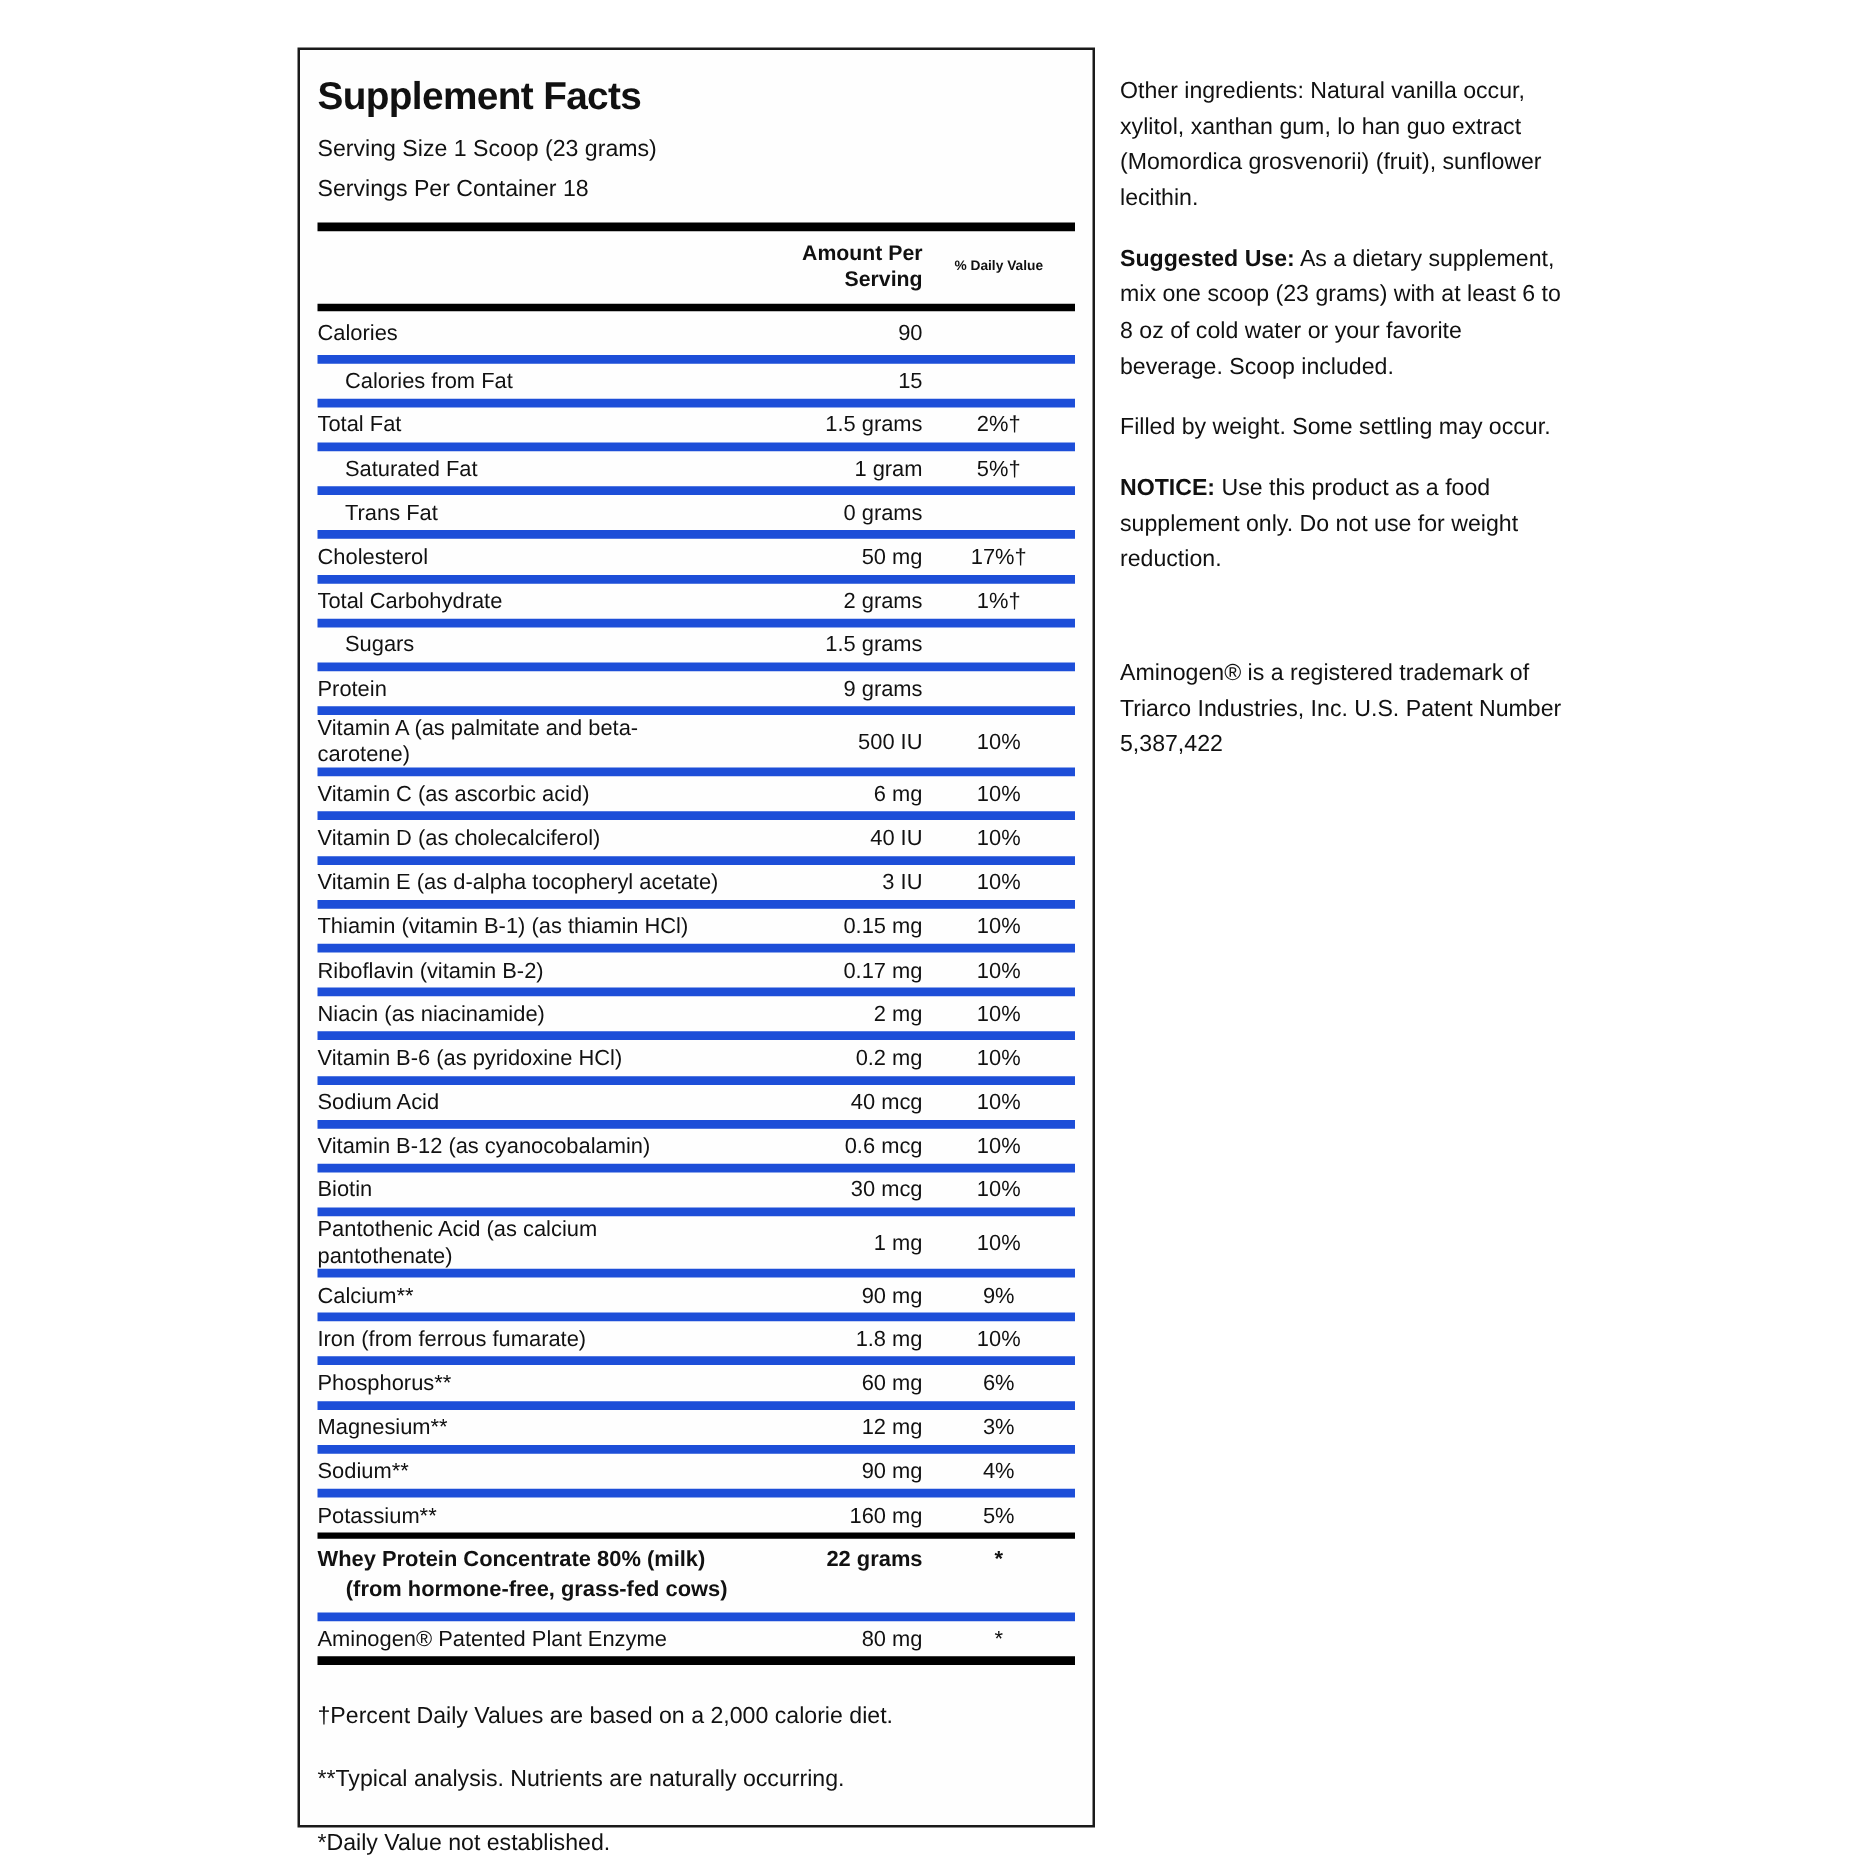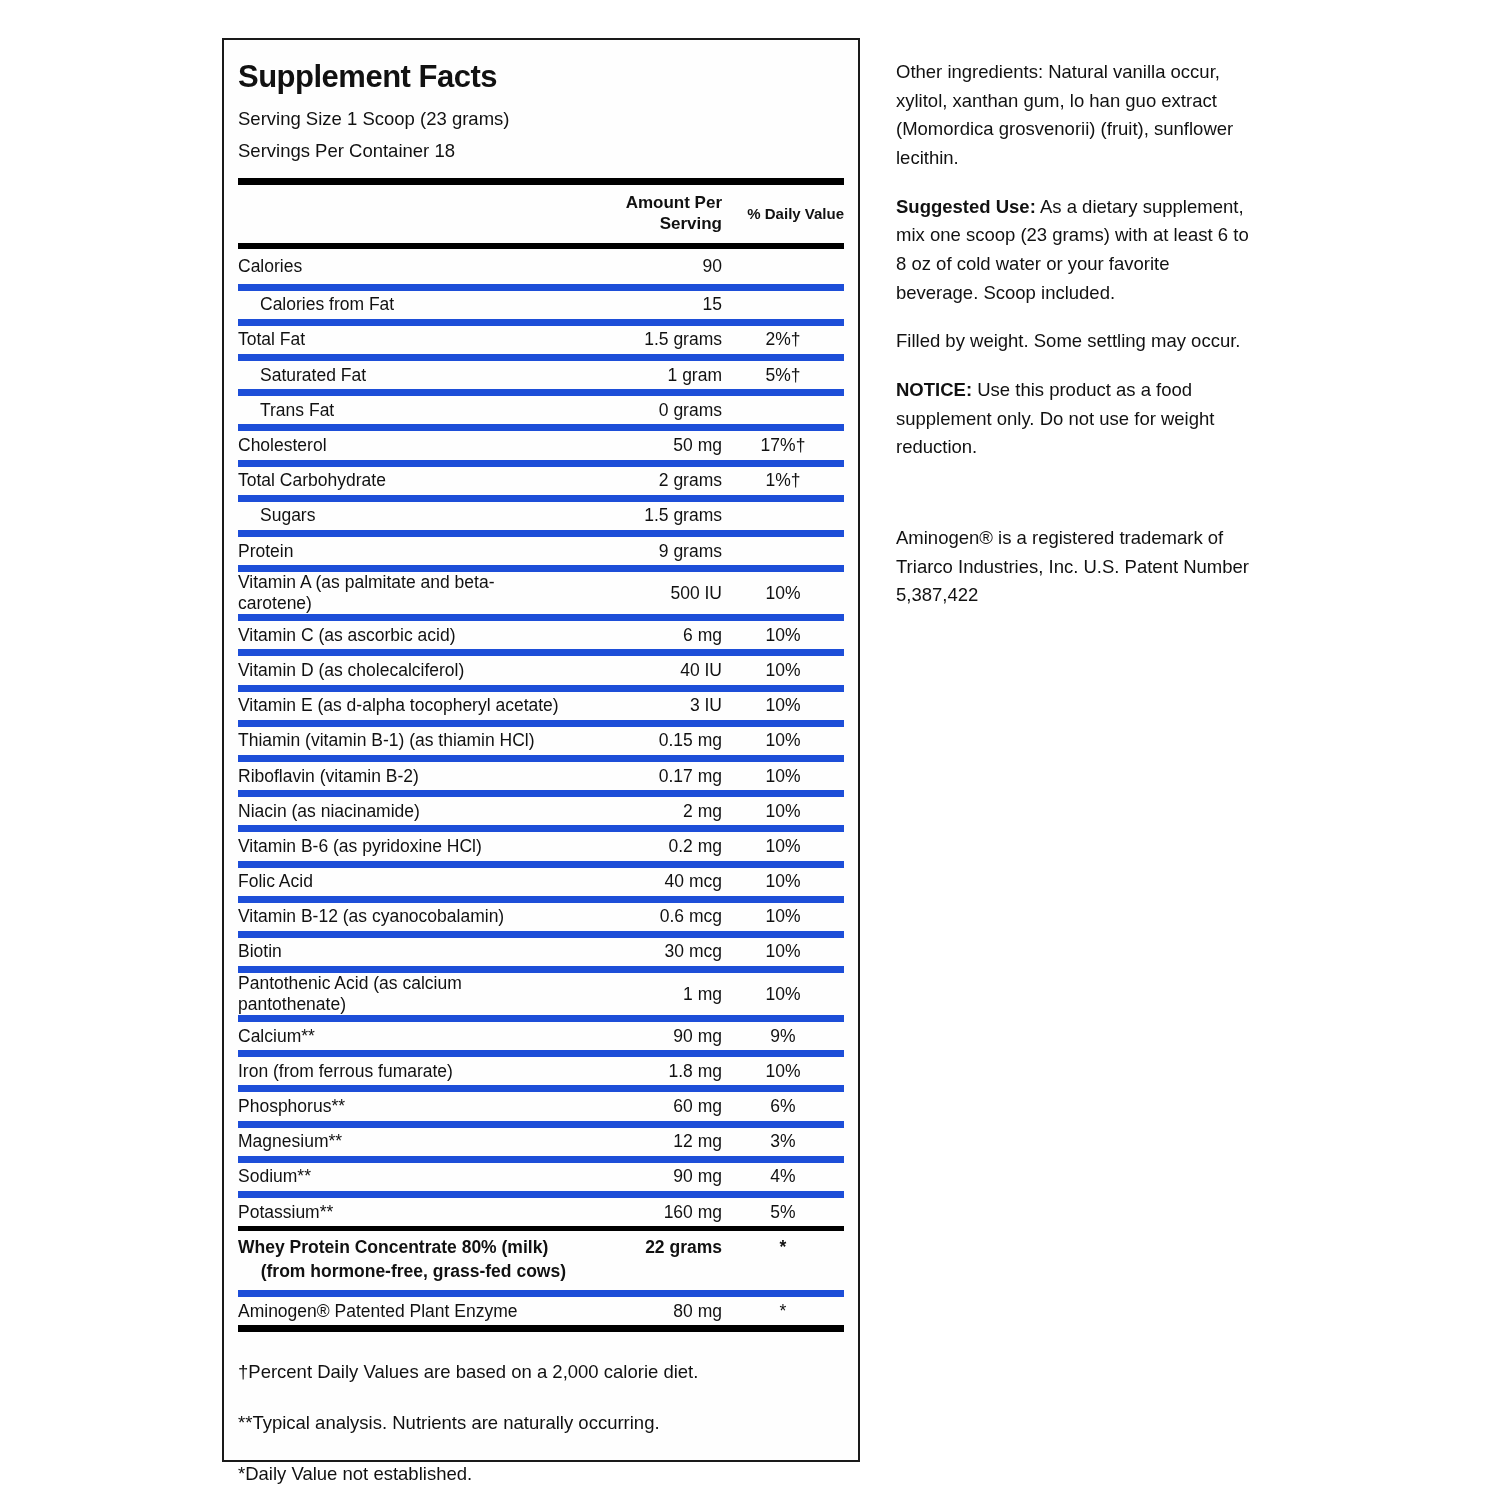--- a/index.html
+++ b/index.html
@@ -1,34 +1,34 @@
 <!DOCTYPE html>
 <html><head>
 <meta charset="utf-8">
 <style>
   * { margin:0; padding:0; box-sizing:border-box; }
   html,body { width:1500px; height:1500px; background:#ffffff; font-family:"Liberation Sans", sans-serif; color:#111; }
   .canvas { position:relative; width:1500px; height:1500px; background:#fff; }
 
   
   .facts-box {
-    position:absolute; left:222px; top:38px; width:638px; height:1424px;
+    position:absolute; left:238px; top:38px; width:638px; height:1424px;
     border:2px solid #1a1a1a; background:#fefefe; padding:0 14px;
   }
   .facts-title { font-size:31px; font-weight:bold; letter-spacing:-0.5px; margin-top:19px; }
   .serving-line { font-size:18.5px; margin-top:13px; }
   .serving-line.second { margin-top:10px; }
 
   .bar-thick { height:7px; background:#000; margin-top:16px; }
   .bar-end   { height:7px; background:#000; }
 
   .header-row { display:flex; align-items:center; border-bottom:6px solid #000; padding:7px 0 8px 0; }
   .h-label { flex:1; }
   .h-amount { width:150px; text-align:right; font-weight:bold; font-size:17px; line-height:1.25; white-space:pre-line; }
-  .h-dv { width:122px; text-align:right; font-weight:bold; font-size:15px; }
+  .h-dv { width:122px; text-align:center; font-weight:bold; font-size:11px; }
 
   .row { display:flex; align-items:center; min-height:35.2px; border-top:7px solid #1d4ed8; font-size:17.5px; }
   .row.first { border-top:none; }
   .row.thick-top { border-top:5px solid #000;font-weight:bold; }
   .row .cell-label { flex:1; padding-right:6px; }
   .row .cell-label.indent { padding-left:22px; }
   .row .cell-amount { width:150px; text-align:right; }
   .row .cell-dv { width:122px; text-align:center; }
   .row.two-line { align-items:flex-start; padding:6px 0 8px 0; }
   .row.two-line .sub-label { padding-left:22px; margin-top:3px;text-align:right; }
@@ -177,21 +177,21 @@
         </div>
         <div class="row">
           <div class="cell-label">
             <div>Vitamin B-6 (as pyridoxine HCl)</div>
           </div>
           <div class="cell-amount">0.2 mg</div>
           <div class="cell-dv">10%</div>
         </div>
         <div class="row">
           <div class="cell-label">
-            <div>Folic Acid</div>
+            <div>Sodium Acid</div>
           </div>
           <div class="cell-amount">40 mcg</div>
           <div class="cell-dv">10%</div>
         </div>
         <div class="row">
           <div class="cell-label">
             <div>Vitamin B-12 (as cyanocobalamin)</div>
           </div>
           <div class="cell-amount">0.6 mcg</div>
           <div class="cell-dv">10%</div>

